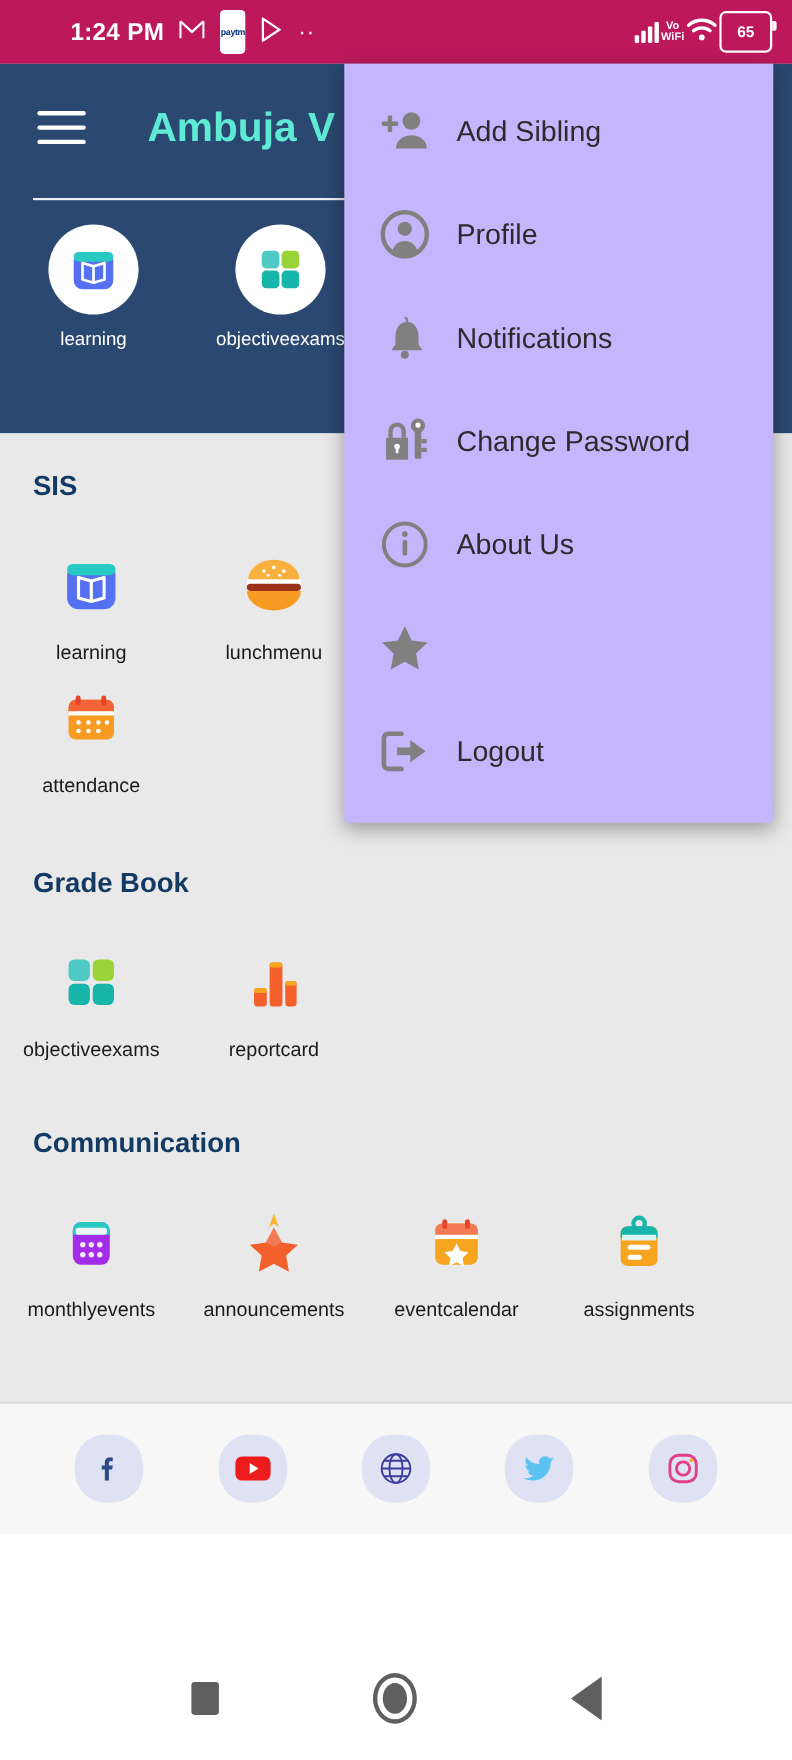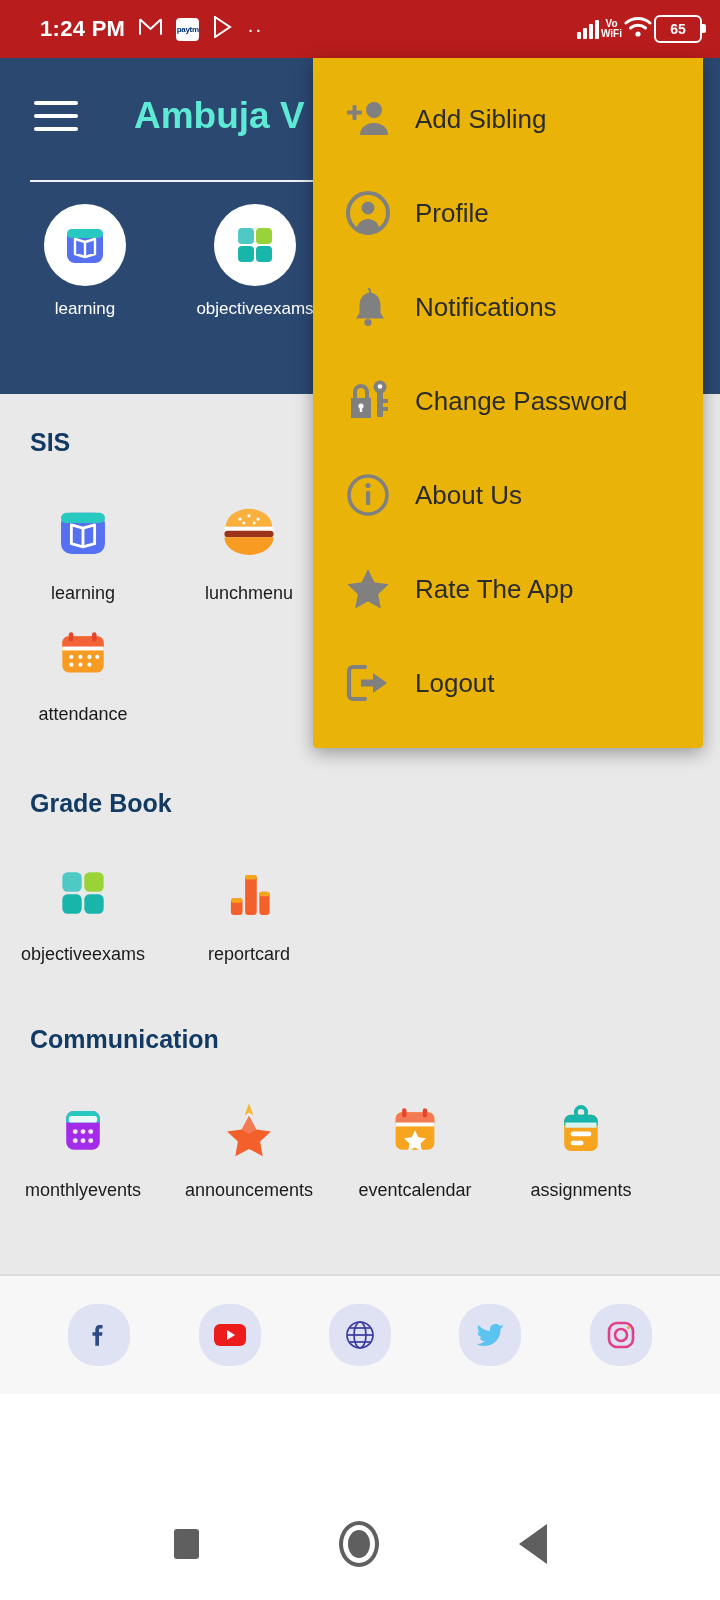--- a/index.html
+++ b/index.html
@@ -5,39 +5,39 @@
   * { margin:0; padding:0; box-sizing:border-box; }
   html,body { width:720px; height:1600px; }
   body {
     font-family:"Liberation Sans", sans-serif;
     background:#ffffff;
     overflow:hidden;
     position:relative;
   }
   
   #status-bar{
-    height:58px; background:#b91c1c; color:#fff;
+    height:58px; background:#be185d; color:#fff;
     display:flex; align-items:center; justify-content:space-between;
-    padding:0 18px 0 40px;
+    padding:0 18px 0 64px;
   }
   .sb-left{ display:flex; align-items:center; gap:14px;}
   .sb-right{ display:flex; align-items:center; gap:2px;}
   .sb-time{ font-size:22px; font-weight:bold; letter-spacing:.3px;}
   .gmail-ico{ width:23px;height:18px;}
   .paytm-ico{
-    width:23px;height:23px;background:#fff;border-radius:4px;
+    width:23px;height:40px;background:#fff;border-radius:4px;
     display:flex;align-items:center;justify-content:center;
     color:#00307a;font-size:8px;font-weight:bold;letter-spacing:-.3px;
   }
   .dots-ico{ color:#fff; font-size:20px; line-height:1; letter-spacing:1px;}
   .sig-bars{ display:flex; align-items:flex-end; gap:2px; height:20px;}
   .sig-bars i{ width:4px; background:#fff; display:block; border-radius:1px;}
   .volte{ font-size:10px; line-height:10px; text-align:center; font-weight:bold;}
   .batt{
-    width:48px;height:28px;border:2px solid #fff;border-radius:6px;
+    width:48px;height:38px;border:2px solid #fff;border-radius:6px;
     display:flex;align-items:center;justify-content:center;
     font-size:14px;font-weight:bold;position:relative;
   }
   .batt:after{content:"";position:absolute;right:-6px;top:7px;width:4px;height:9px;background:#fff;border-radius:0 2px 2px 0;}
 
   
   #app-bar{ background:#2b4871; height:336px; position:relative;}
   .bar-top{ display:flex; align-items:center; height:116px; padding-left:34px;}
   .hamburger{ width:44px; display:flex; flex-direction:column; gap:9px; cursor:pointer;}
   .hamburger i{ height:4px; background:#fff; border-radius:2px; display:block;}
@@ -84,21 +84,21 @@
   .nav-sq{ width:25px;height:30px;background:#5f5f5f;border-radius:3px;cursor:pointer;}
   .nav-ci{ width:40px;height:46px;border:4px solid #5f5f5f;border-radius:50%;
     display:flex;align-items:center;justify-content:center;cursor:pointer;}
   .nav-ci span{ width:22px;height:28px;background:#5f5f5f;border-radius:50%;display:block;}
   .nav-tri{ width:0;height:0;border-top:20px solid transparent;border-bottom:20px solid transparent;
     border-right:28px solid #5f5f5f;cursor:pointer;}
 
   
   #overflow-menu{
     position:absolute; top:58px; left:313px; width:390px;
-    background:#eab308; border-radius:0 0 4px 4px;
+    background:#c4b5fd; border-radius:0 0 4px 4px;
     box-shadow:0 5px 18px rgba(0,0,0,.35);
     padding:14px 0 18px 0; z-index:50;
   }
   .mi{ display:flex; align-items:center; height:94px; padding-left:22px; cursor:pointer;}
   .mi .mi-ic{ width:66px; display:flex; align-items:center; justify-content:center;}
   .mi .mi-lb{ font-size:26px; color:#2b2b2b; margin-left:14px; white-space:nowrap;}
 </style>
 </head>
 <body>
 
@@ -429,21 +429,20 @@
     </span>
     <span class="mi-lb">About Us</span>
   </div>
 
   <div class="mi">
     <span class="mi-ic">
       <svg width="48" height="46" viewBox="0 0 48 46" fill="#808080">
         <path d="M24 3 l6.3 13.2 14.4 2 -10.5 10 2.6 14.4 -12.8 -7 -12.8 7 2.6 -14.4 -10.5 -10 14.4 -2 Z"></path>
       </svg>
     </span>
-    <span class="mi-lb">Rate The App</span>
   </div>
 
   <div class="mi">
     <span class="mi-ic">
       <svg width="50" height="44" viewBox="0 0 50 44">
         <path d="M22 6H10a4 4 0 0 0-4 4v24a4 4 0 0 0 4 4h12" fill="none" stroke="#808080" stroke-width="4.2" stroke-linecap="round"></path>
         <path d="M30 12 L44 22 L30 32 Z" fill="#808080"></path>
         <rect x="18" y="18.5" width="16" height="7" fill="#808080"></rect>
       </svg>
     </span>

